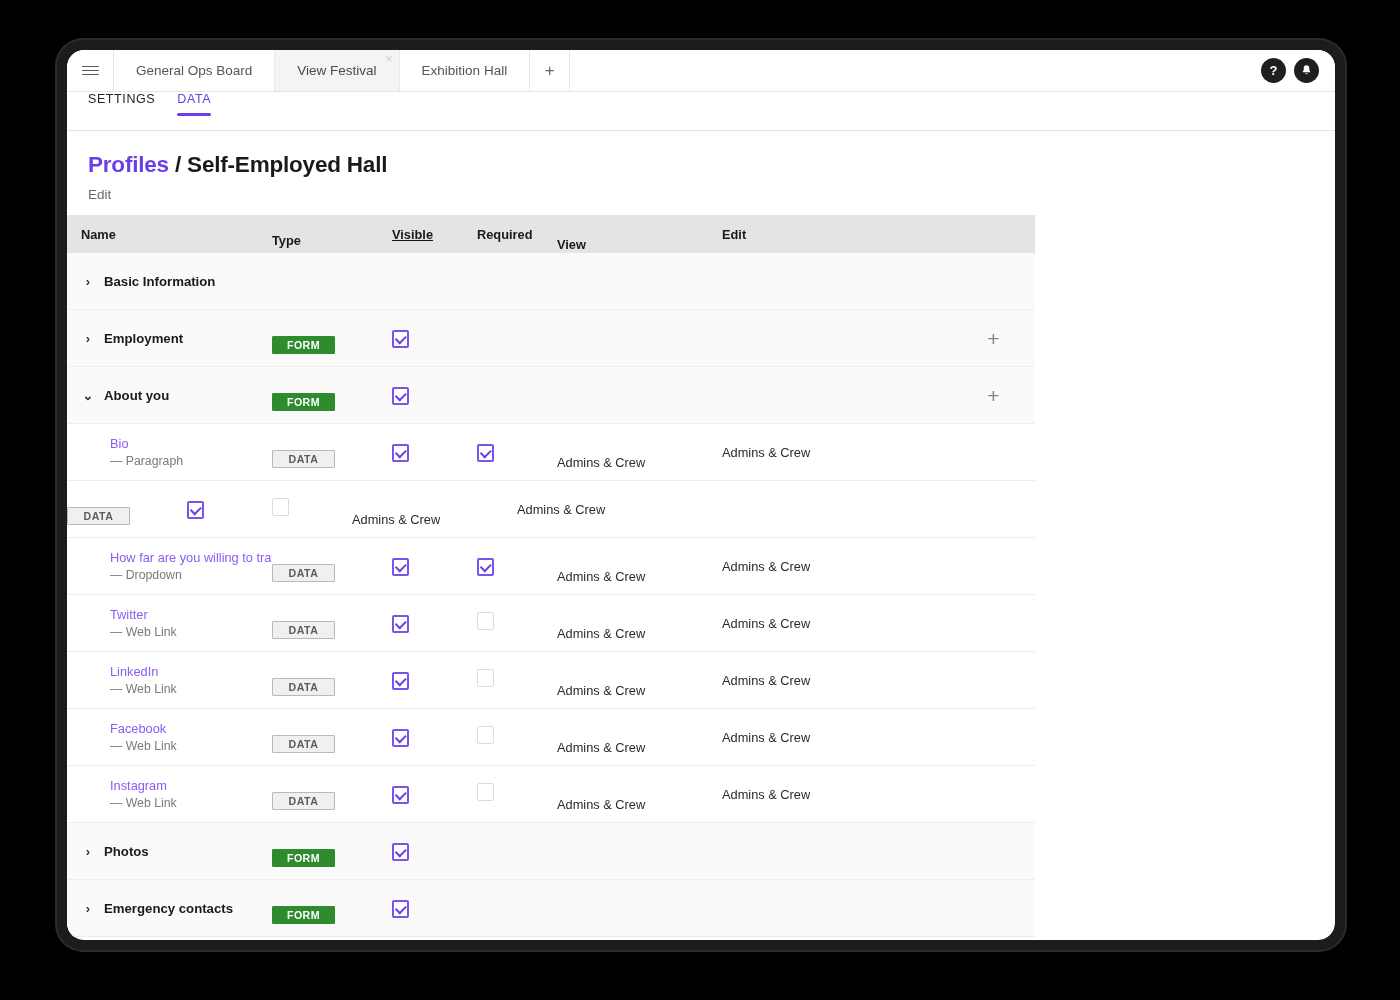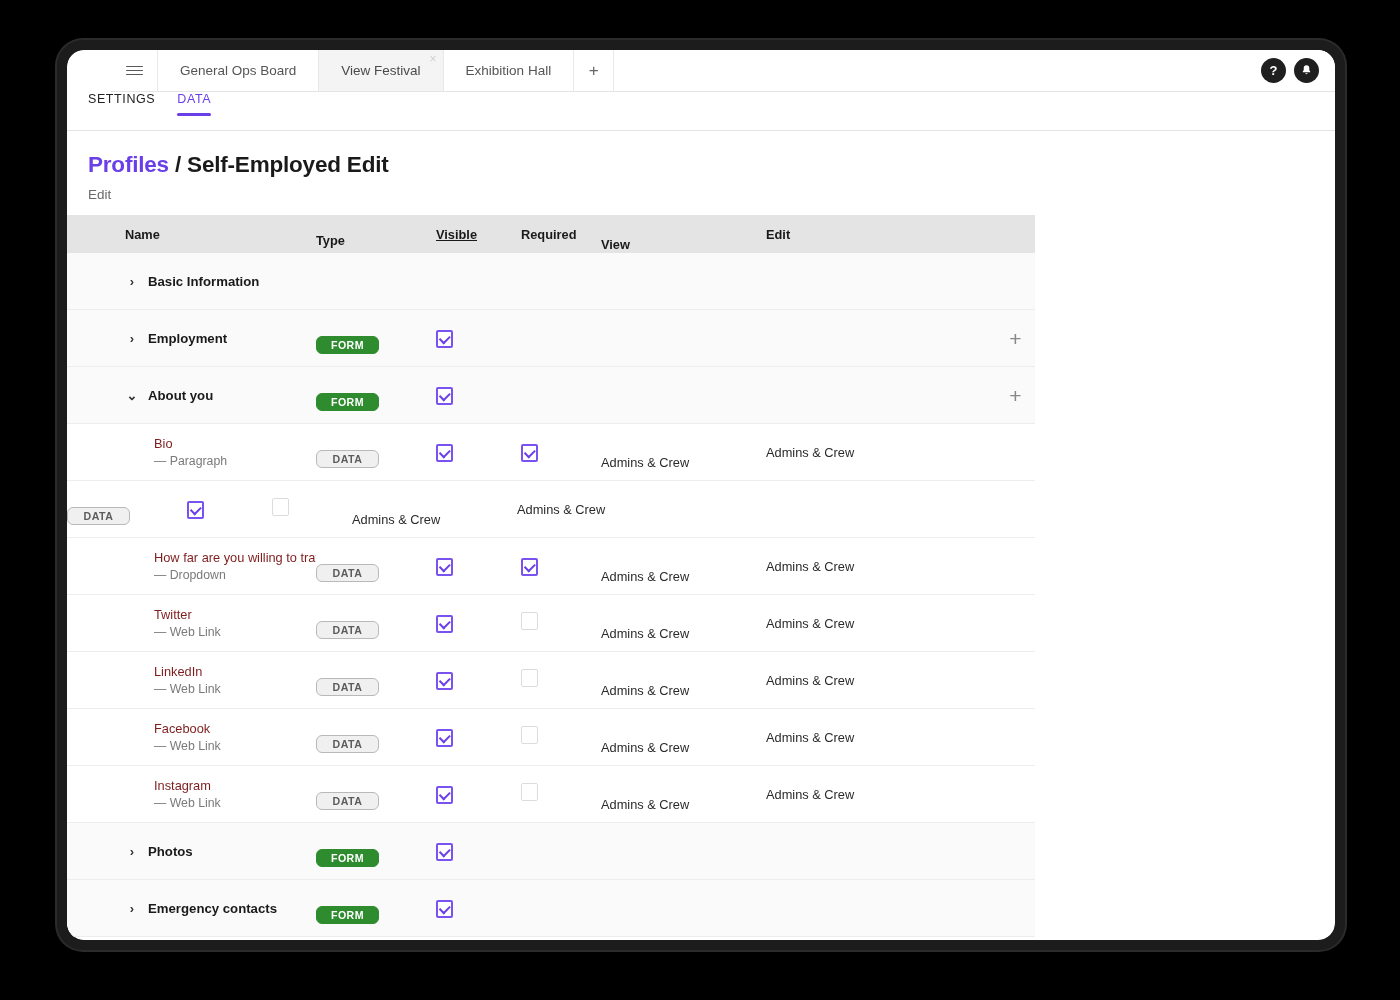--- a/index.html
+++ b/index.html
@@ -37,21 +37,20 @@
   }
 
   
   #topbar {
     position: relative;
     height: 42px;
     background: #ffffff;
     border-bottom: 1px solid #e4e4e4;
     display: flex;
     align-items: stretch;
-    margin-left: 44px;
   }
 
   #hamburger-btn {
     width: 47px;
     display: flex;
     align-items: center;
     justify-content: center;
     border-right: 1px solid #e8e8e8;
     cursor: pointer;
   }
@@ -187,21 +186,21 @@
     min-height: 38px;
     border-bottom: none;
   }
   #table-head .cell {
     font-size: 12.8px;
     font-weight: bold;
     color: #1a1a1a;
   }
 
   .cell { flex: none; }
-  .c-name     { width: 205px; padding-left: 14px; margin-left: 44px; }
+  .c-name     { width: 205px; padding-left: 14px; }
   .c-type     { width: 120px; margin-top: 12px; }
   .c-visible  { width: 85px; text-decoration: underline; }
   .c-required { width: 80px; }
   .c-view     { width: 165px; margin-top: 20px; }
   .c-edit     { width: 230px; }
   .c-action   { flex: 1; display: flex; justify-content: center; }
 
   
   .row-section { background: #fafafa; min-height: 57px; }
   .row-section .c-name {
@@ -220,42 +219,42 @@
     color: #333333;
     cursor: pointer;
     user-select: none;
   }
 
   
   .row-field { background: #ffffff; min-height: 57px; }
   .row-field .c-name { padding-left: 43px; overflow: hidden; }
   .field-title {
     font-size: 12.8px;
-    color: #7f1d1d;
+    color: #8b5cf6;
     white-space: nowrap;
     overflow: hidden;
   }
   .field-sub {
     margin-top: 3px;
     font-size: 12.3px;
     color: #7a7a7a;
     white-space: nowrap;
   }
 
   
   .badge {
     display: inline-flex;
     align-items: center;
     justify-content: center;
     width: 63px;
     height: 18px;
     font-size: 10.6px;
     font-weight: bold;
     letter-spacing: 0.5px;
-    border-radius: 6px;
+    border-radius: 1px;
   }
   .badge-form {
     background: #2e8b2e;
     color: #ffffff;
     border: 1px solid #2e8b2e;
   }
   .badge-data {
     background: #f0f0f0;
     color: #5c5c5c;
     border: 1px solid #b9b9b9;
@@ -346,21 +345,21 @@
       </div>
     </div>
 
     <div id="section-tabs">
       <div class="section-tab">SETTINGS</div>
       <div class="section-tab active">DATA</div>
     </div>
 
     <div id="page-heading">
       <div id="breadcrumb">
-        <span class="crumb-link">Profiles</span><span class="crumb-sep"> / </span><span>Self-Employed Edit</span>
+        <span class="crumb-link">Profiles</span><span class="crumb-sep"> / </span><span>Self-Employed Hall</span>
       </div>
       <div id="subtitle">Edit</div>
     </div>
 
     <div id="table-wrap">
 
       <div class="trow" id="table-head">
         <div class="cell c-name">Name</div>
         <div class="cell c-type">Type</div>
         <div class="cell c-visible">Visible</div>

